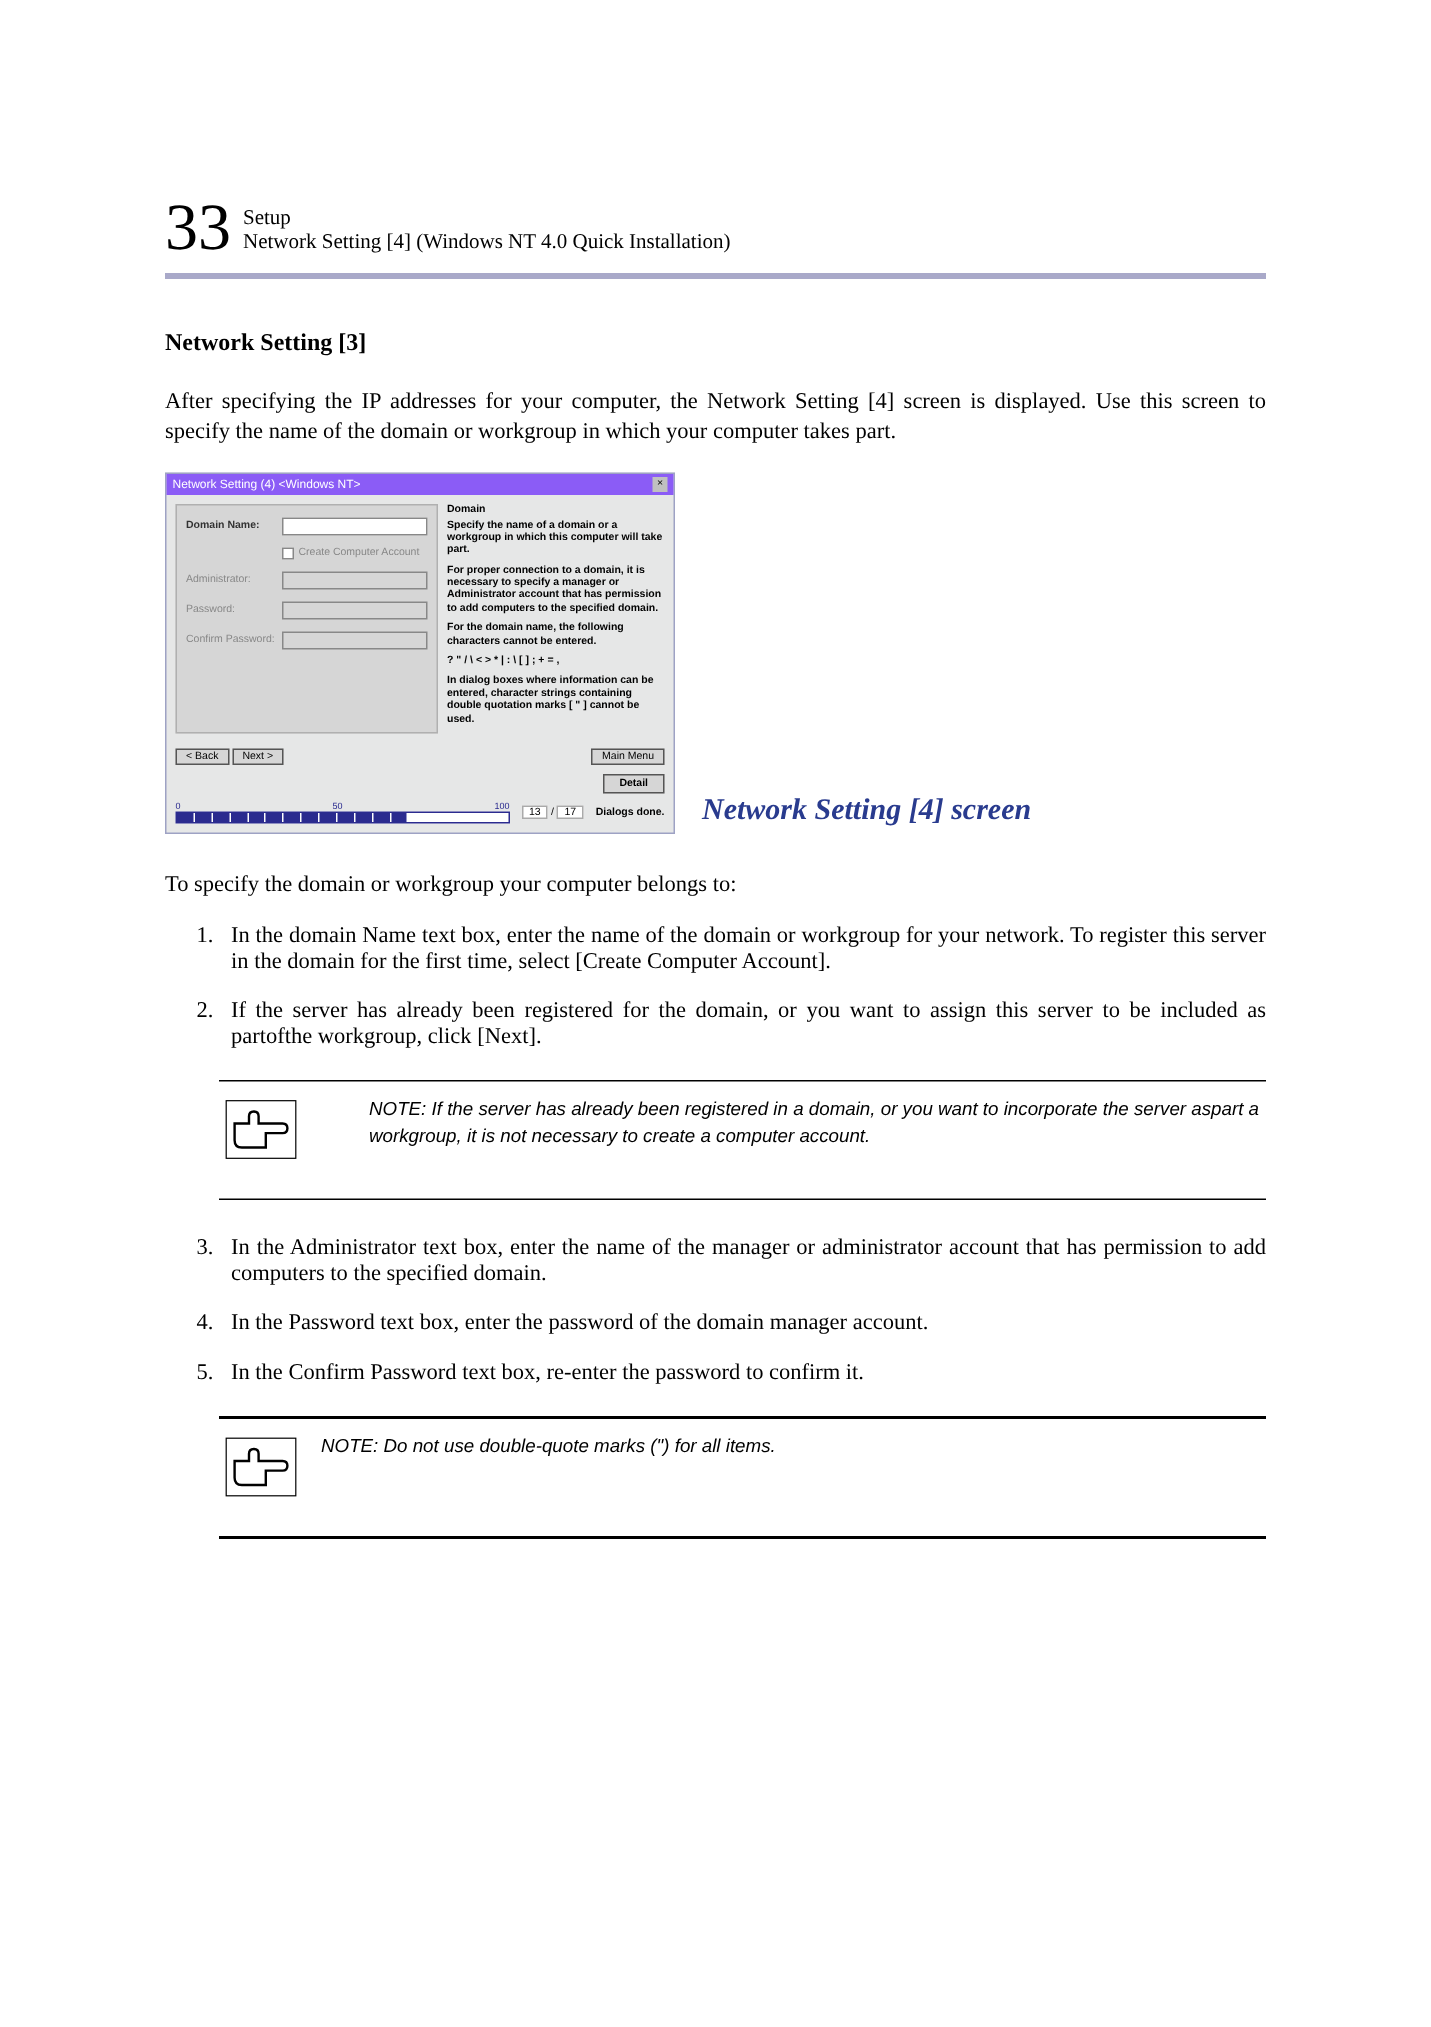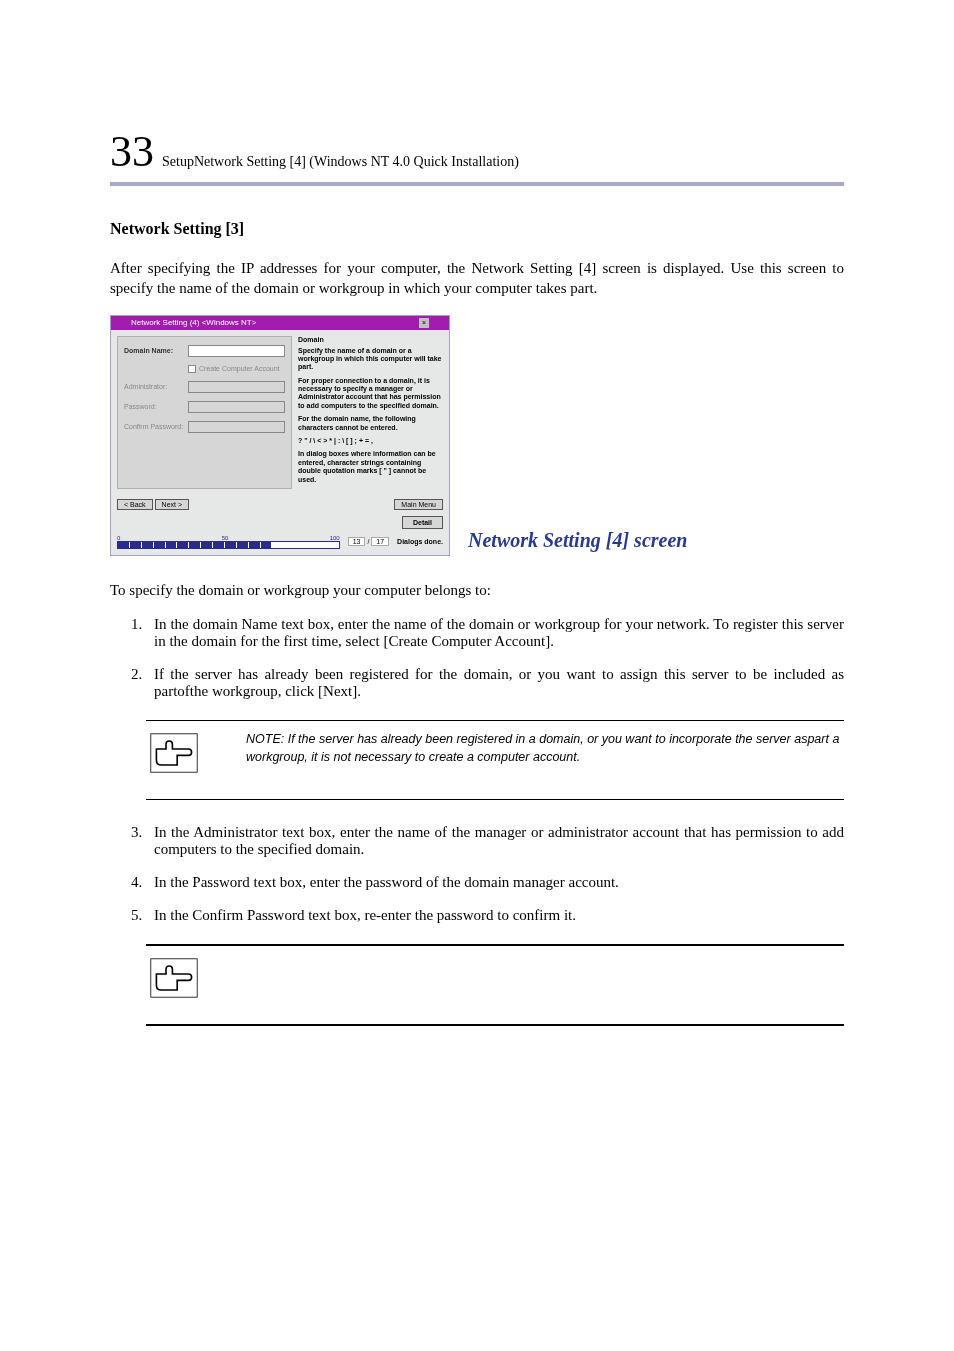--- a/index.html
+++ b/index.html
@@ -18,21 +18,21 @@
       margin-bottom: 8px;
     }
     .big-number {
       font-size: 44px;
       line-height: 1;
       font-weight: normal;
       margin-right: 8px;
     }
     .header-text-block {
       display: flex;
-      flex-direction: row;
+      flex-direction: column;
       padding-bottom: 4px;
     }
     .setup-label {
       font-size: 14px;
     }
     .subtitle-italic {
       font-size: 14px;
     }
     .header-rule {
       height: 4px;
@@ -61,23 +61,23 @@
       margin-bottom: 24px;
     }
     .screenshot-box {
       width: 340px;
       border: 1px solid #9ea2c4;
       background: #e6e7e7;
       font-family: Arial, sans-serif;
       font-size: 8px;
     }
     .titlebar {
-      background: #a21caf;
+      background: #8b5cf6;
       color: #fff;
-      padding: 2px 20px;
+      padding: 2px 4px;
       font-size: 8px;
       display: flex;
       justify-content: space-between;
       align-items: center;
     }
     .titlebar .close-x {
       background: #c0c0c0;
       color: #000;
       width: 10px;
       height: 10px;
@@ -377,13 +377,14 @@
   <li>In the Administrator text box, enter the name of the manager or administrator account that has permission to add computers to the specified domain.</li>
   <li>In the Password text box, enter the password of the domain manager account.</li>
   <li>In the Confirm Password text box, re-enter the password to confirm it.</li>
 </ol>
 
 <div class="note-box">
   <svg class="hand-icon" viewBox="0 0 60 50">
     <rect x="1" y="1" width="58" height="48" fill="#fff" stroke="#000" stroke-width="1"></rect>
     <path d="M8 20 L20 20 L20 14 Q20 10 24 10 Q28 10 28 14 L28 20 L48 20 Q52 20 52 24 Q52 28 48 28 L34 28 L34 40 L14 40 Q8 40 8 34 Z" fill="#fff" stroke="#000" stroke-width="2"></path>
   </svg>
+  <div class="note-text">NOTE: Do not use double-quote marks (") for all items.</div>
 </div>
 
 </body></html>

